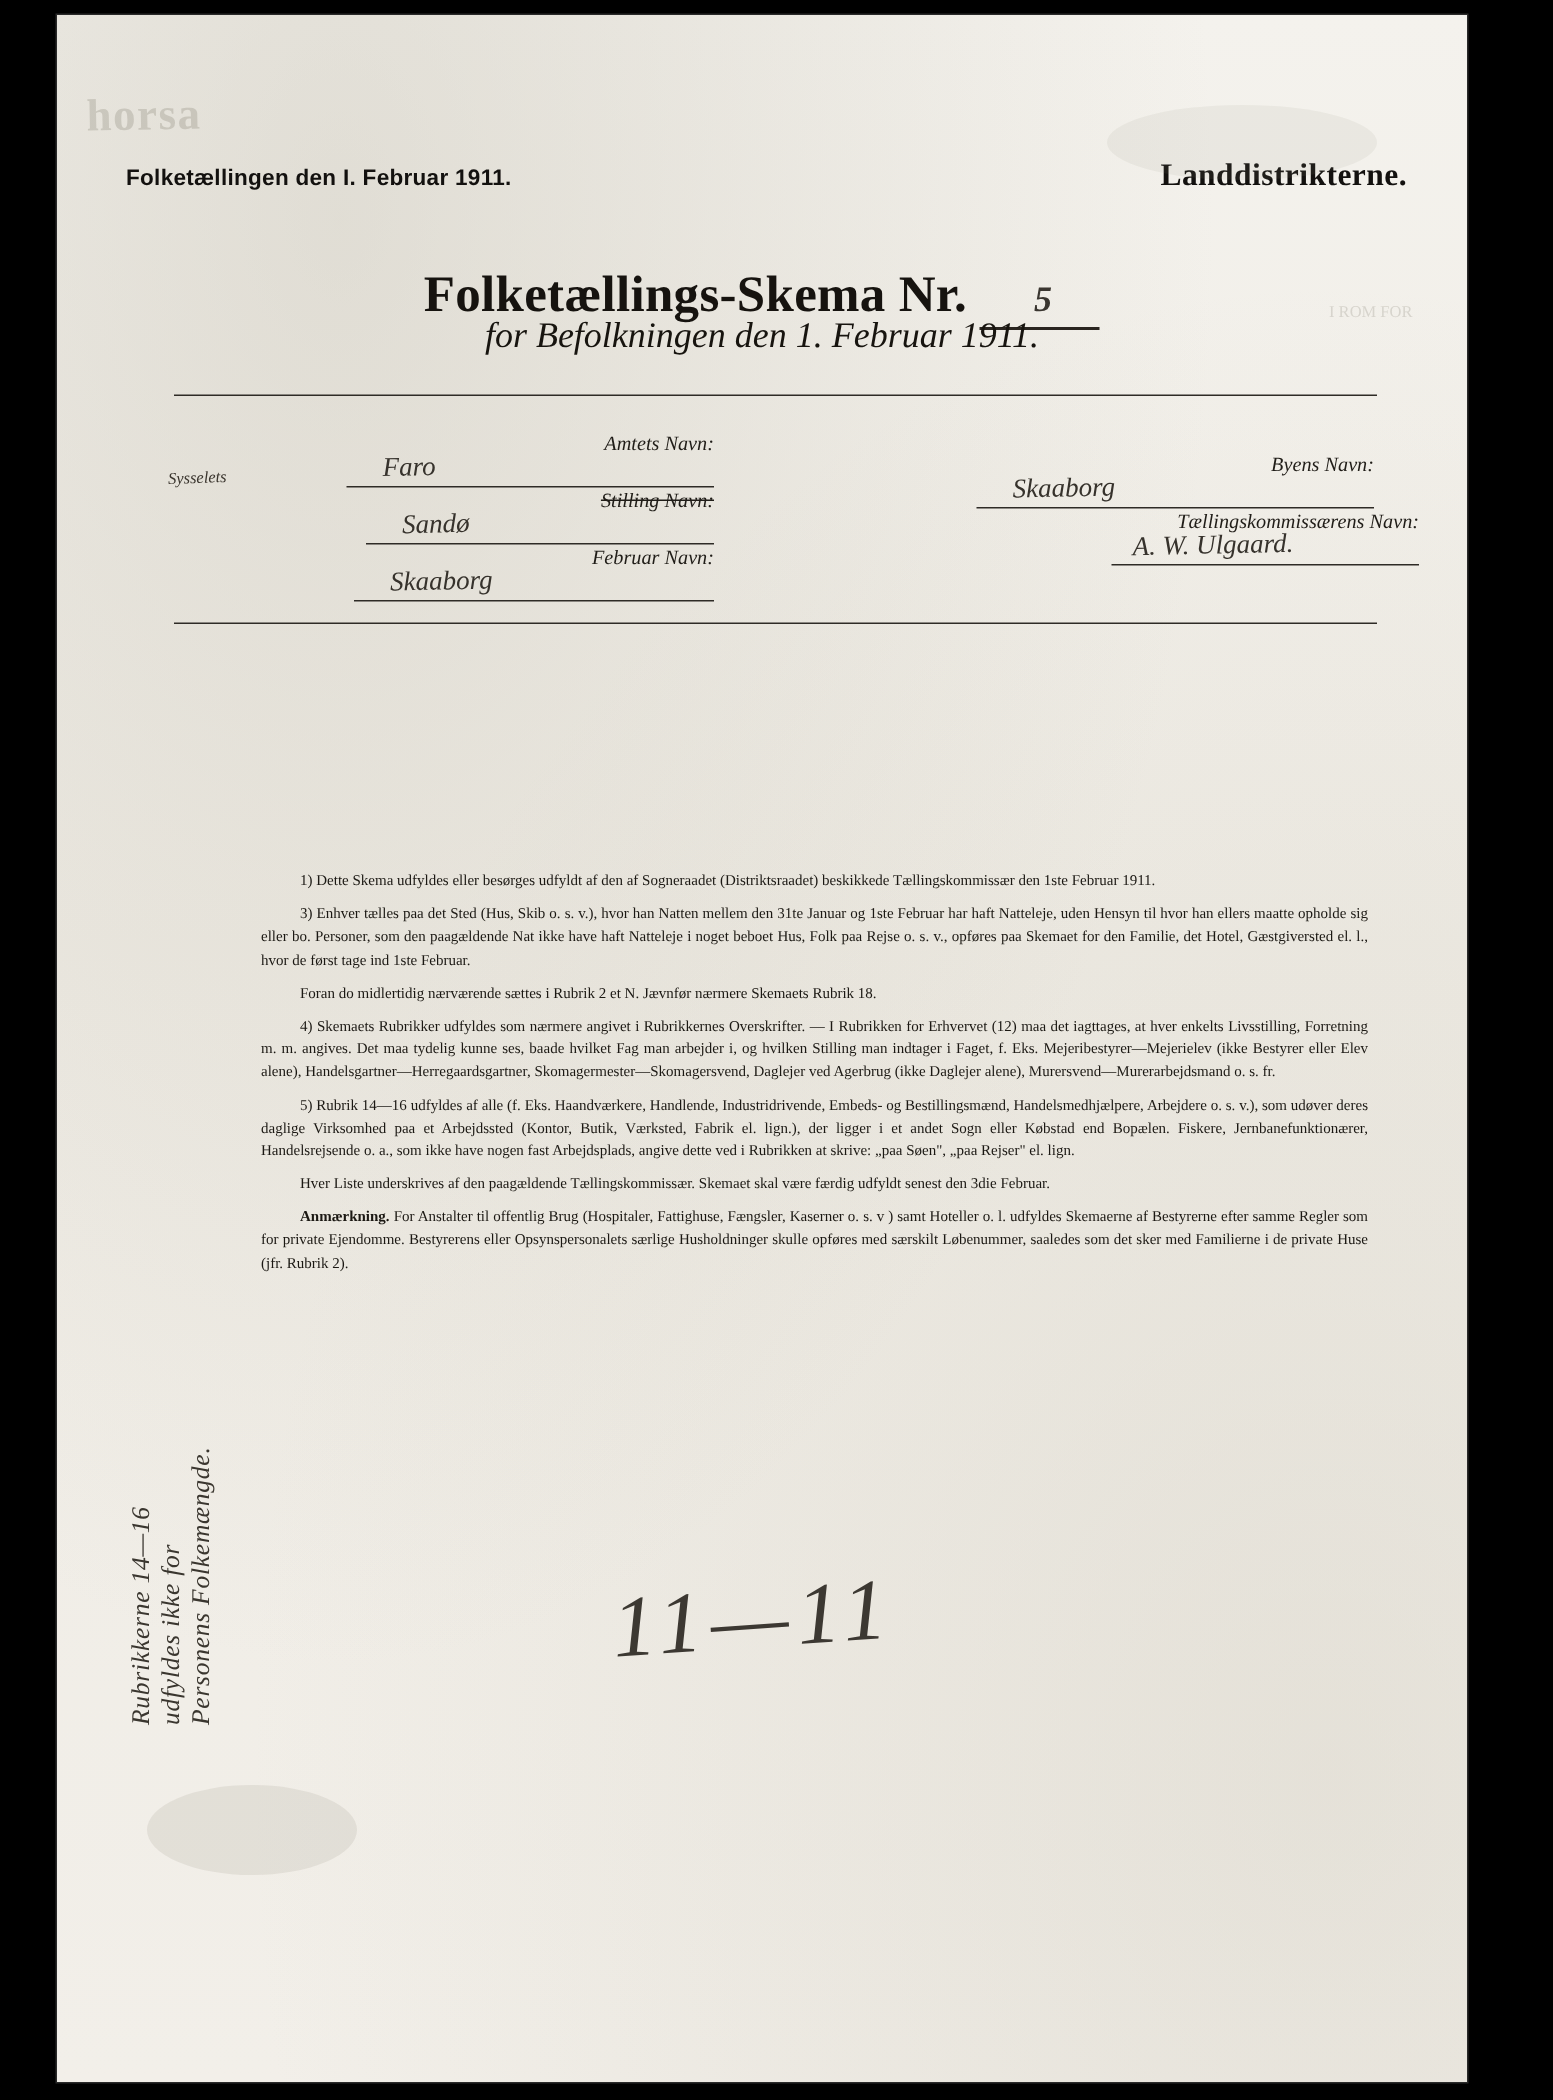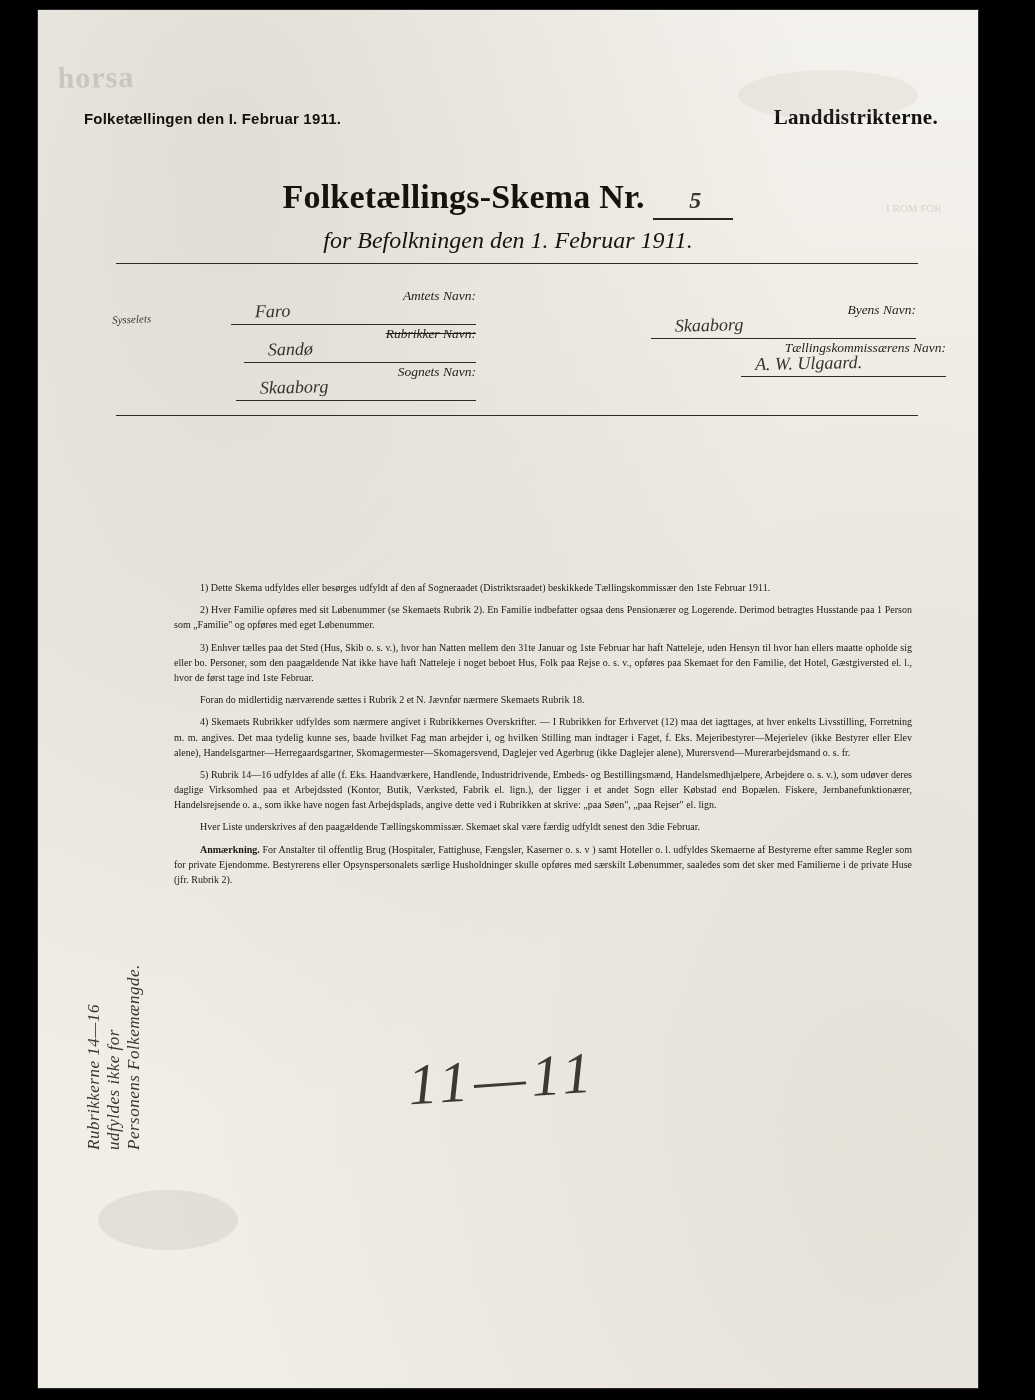--- a/index.html
+++ b/index.html
@@ -109,21 +109,21 @@
     min-width: 72px;
   }
   .nr-hand {
     font-family: "Liberation Serif", serif;
     font-style: italic;
     font-size: 24px;
     color: #3a3630;
   }
   .subtitle {
     position: absolute;
-    top: 217px;
+    top: 201px;
     left: 0;
     width: 100%;
     text-align: center;
     font-style: italic;
     font-size: 24px;
     color: #17140f;
   }
 
   
   .rule {
@@ -273,29 +273,29 @@
     <div class="frow" style="left:0; top:0; width:360px;">
       <span class="flabel">Amtets Navn:</span>
       <span class="fline" style="width:245px;">
         <span class="hand">Faro</span>
       </span>
     </div>
 
     <div class="frow" style="left:0; top:38px; width:360px;">
       <span class="flabel">
         <span class="sub-hand">Sysselets</span>
-        <span class="strike">Rubrikker Navn:</span>
+        <span class="strike">Stilling Navn:</span>
       </span>
       <span class="fline" style="width:232px;">
         <span class="hand">Sandø</span>
       </span>
     </div>
 
     <div class="frow" style="left:0; top:76px; width:360px;">
-      <span class="flabel">Sognets Navn:</span>
+      <span class="flabel">Februar Navn:</span>
       <span class="fline" style="width:240px;">
         <span class="hand">Skaaborg</span>
       </span>
     </div>
 
     <div class="frow" style="left:410px; top:14px; width:390px;">
       <span class="flabel">Byens Navn:</span>
       <span class="fline" style="width:265px;">
         <span class="hand">Skaaborg</span>
       </span>
@@ -306,21 +306,20 @@
       <span class="fline" style="width:205px;">
         <span class="hand" style="left:14px;">A. W. Ulgaard.</span>
       </span>
     </div>
 
   </div>
 
 
   <div class="rules">
     <p>1) Dette Skema udfyldes eller besørges udfyldt af den af Sogneraadet (Distriktsraadet) beskikkede Tællingskommissær den 1ste Februar 1911.</p>
-    <p>2) Hver Familie opføres med sit Løbenummer (se Skemaets Rubrik 2). En Familie indbefatter ogsaa dens Pensionærer og Logerende. Derimod betragtes Husstande paa 1 Person som „Familie" og opføres med eget Løbenummer.</p>
     <p>3) Enhver tælles paa det Sted (Hus, Skib o. s. v.), hvor han Natten mellem den 31te Januar og 1ste Februar har haft Natteleje, uden Hensyn til hvor han ellers maatte opholde sig eller bo. Personer, som den paagældende Nat ikke have haft Natteleje i noget beboet Hus, Folk paa Rejse o. s. v., opføres paa Skemaet for den Familie, det Hotel, Gæstgiversted el. l., hvor de først tage ind 1ste Februar.</p>
     <p>Foran do midlertidig nærværende sættes i Rubrik 2 et N. Jævnfør nærmere Skemaets Rubrik 18.</p>
     <p>4) Skemaets Rubrikker udfyldes som nærmere angivet i Rubrikkernes Overskrifter. — I Rubrikken for Erhvervet (12) maa det iagttages, at hver enkelts Livsstilling, Forretning m. m. angives. Det maa tydelig kunne ses, baade hvilket Fag man arbejder i, og hvilken Stilling man indtager i Faget, f. Eks. Mejeribestyrer—Mejerielev (ikke Bestyrer eller Elev alene), Handelsgartner—Herregaardsgartner, Skomagermester—Skomagersvend, Daglejer ved Agerbrug (ikke Daglejer alene), Murersvend—Murerarbejdsmand o. s. fr.</p>
     <p>5) Rubrik 14—16 udfyldes af alle (f. Eks. Haandværkere, Handlende, Industridrivende, Embeds- og Bestillingsmænd, Handelsmedhjælpere, Arbejdere o. s. v.), som udøver deres daglige Virksomhed paa et Arbejdssted (Kontor, Butik, Værksted, Fabrik el. lign.), der ligger i et andet Sogn eller Købstad end Bopælen. Fiskere, Jernbanefunktionærer, Handelsrejsende o. a., som ikke have nogen fast Arbejdsplads, angive dette ved i Rubrikken at skrive: „paa Søen", „paa Rejser" el. lign.</p>
     <p>Hver Liste underskrives af den paagældende Tællingskommissær. Skemaet skal være færdig udfyldt senest den 3die Februar.</p>
 
     <p class="anm">
       <b>Anmærkning.</b>
       <span>For Anstalter til offentlig Brug (Hospitaler, Fattighuse, Fængsler, Kaserner o. s. v ) samt Hoteller o. l. udfyldes Skemaerne af Bestyrerne efter samme Regler som for private Ejendomme. Bestyrerens eller Opsynspersonalets særlige Husholdninger skulle opføres med særskilt Løbenummer, saaledes som det sker med Familierne i de private Huse (jfr. Rubrik 2).</span>
     </p>

